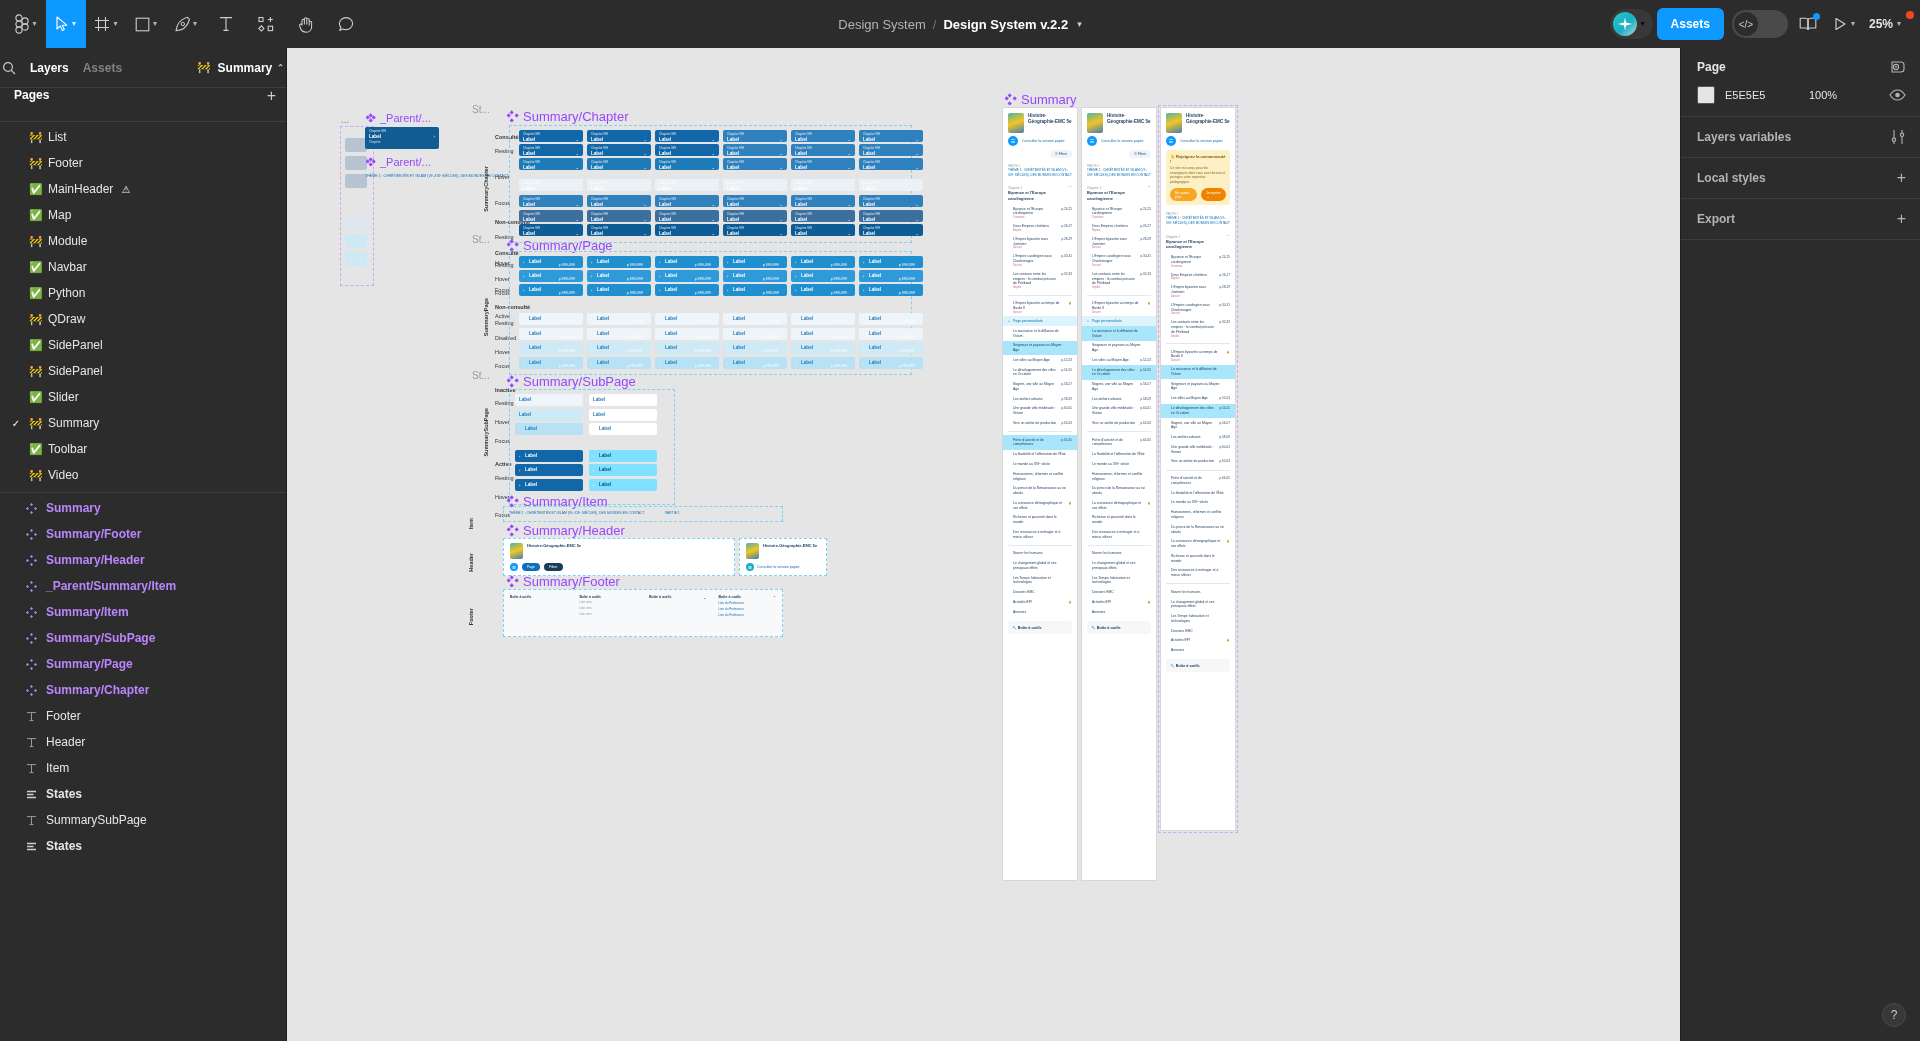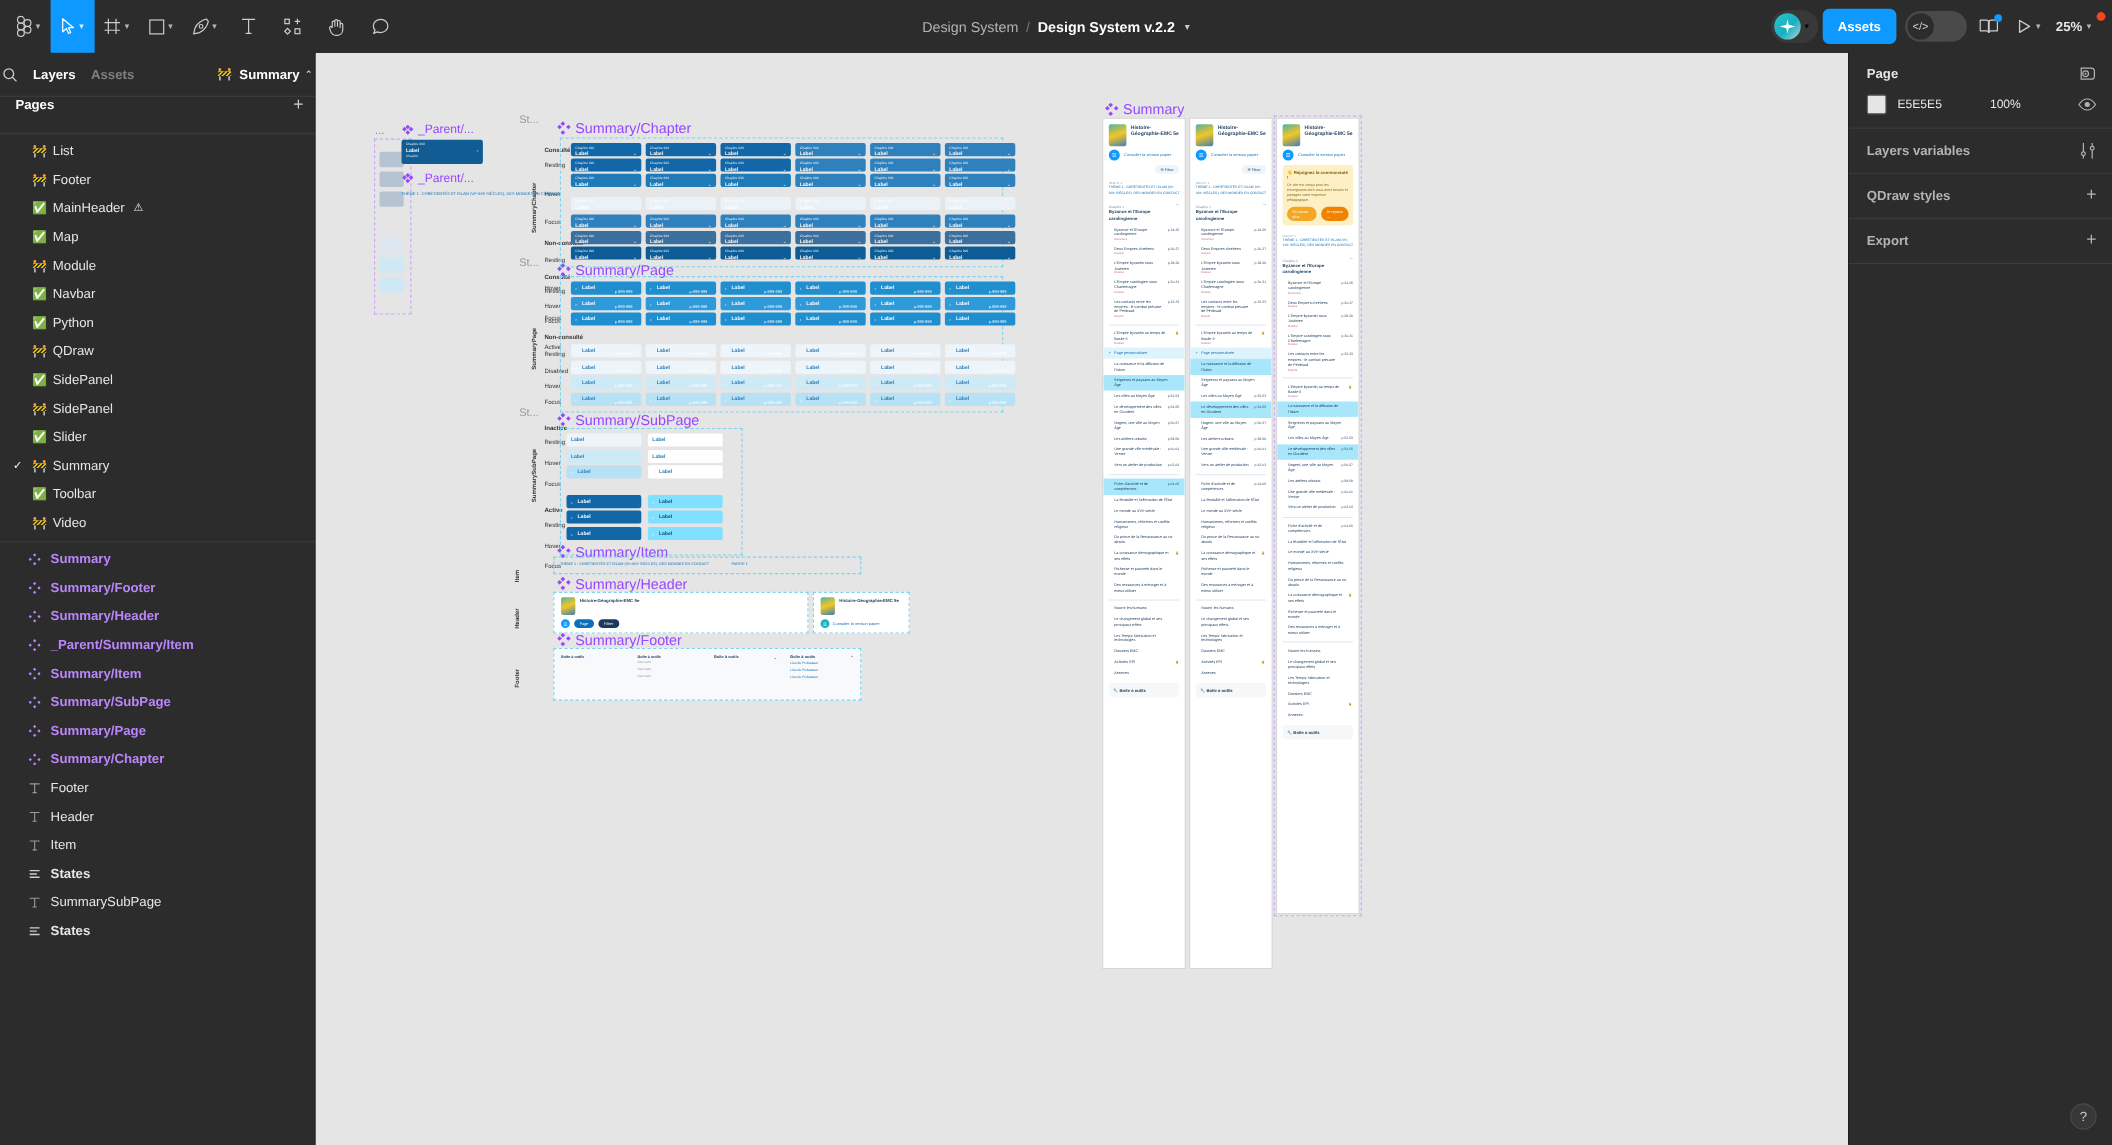--- a/index.html
+++ b/index.html
@@ -1900,21 +1900,21 @@
               <path d="M4 1 V9 M4 12.6 V15 M12 1 V4 M12 7.6 V15" stroke="#b3b3b3" stroke-width="1.1"></path>
               <circle cx="4" cy="10.8" r="1.7" fill="none" stroke="#b3b3b3" stroke-width="1.1"></circle>
               <circle cx="12" cy="5.8" r="1.7" fill="none" stroke="#b3b3b3" stroke-width="1.1"></circle>
             </svg>
           </span>
         </div>
       </div>
 
       <div class="rp-sec">
         <div class="rp-sec-head">
-          <span class="rp-sec-title dim">QDraw styles</span>
+          <span class="rp-sec-title dim">Local styles</span>
           <span class="rp-sec-action" style="font-size:16px;line-height:1;">+</span>
         </div>
       </div>
 
       <div class="rp-sec">
         <div class="rp-sec-head">
           <span class="rp-sec-title dim">Export</span>
           <span class="rp-sec-action" style="font-size:16px;line-height:1;">+</span>
         </div>
       </div>

